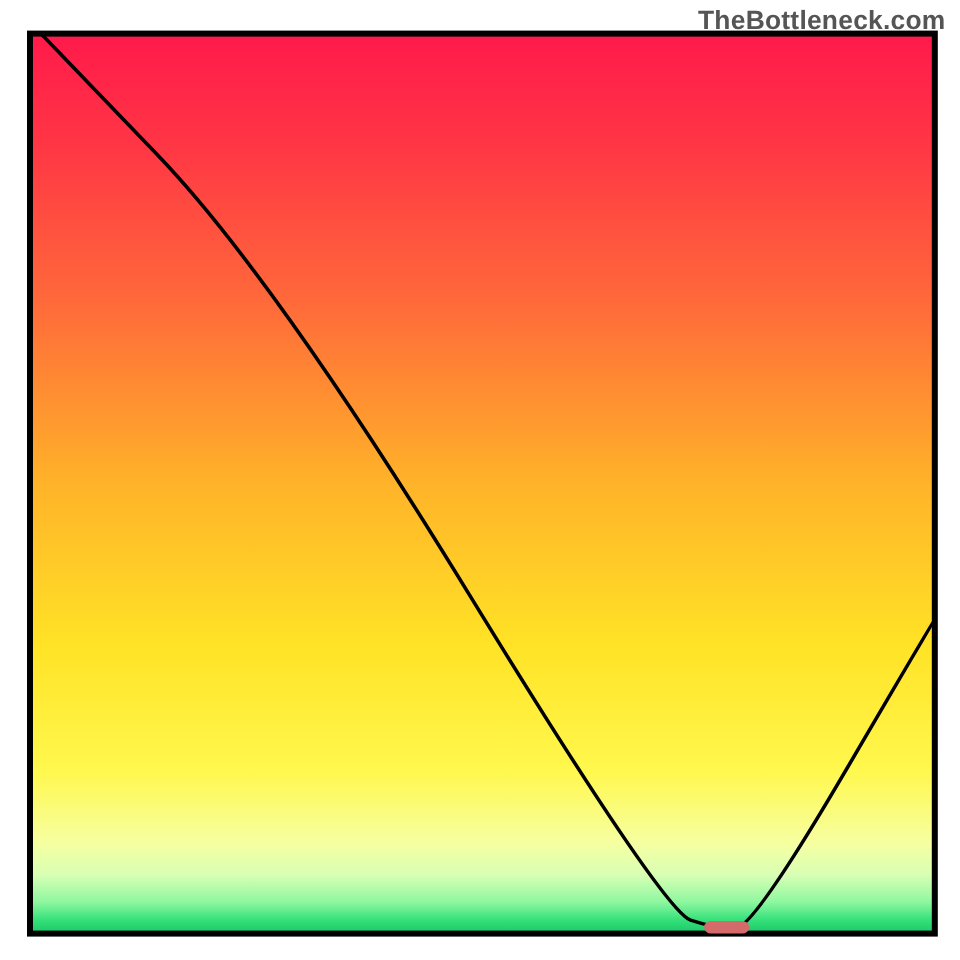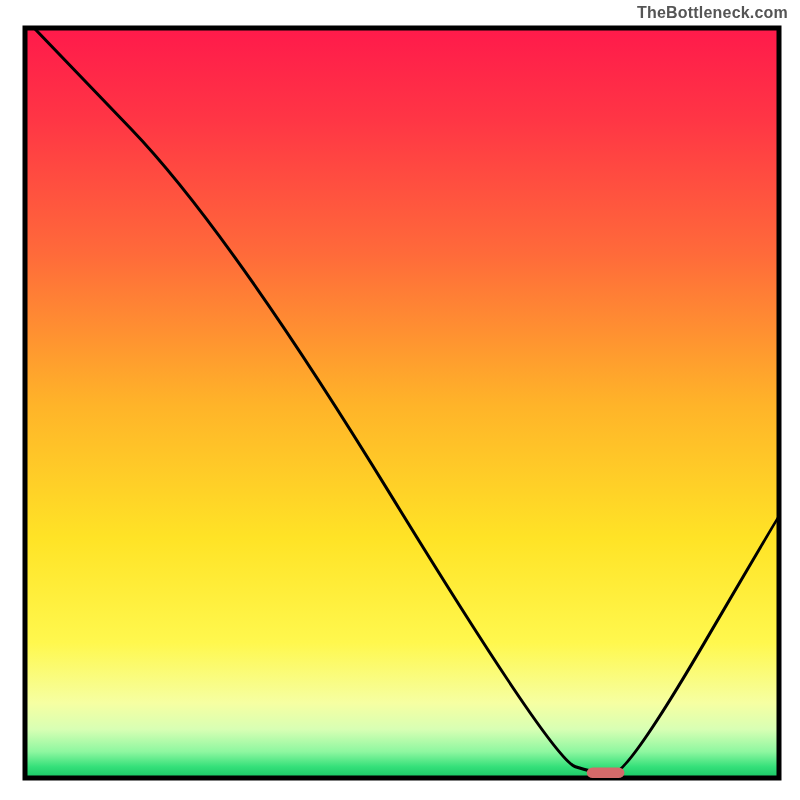--- a/index.html
+++ b/index.html
@@ -13,21 +13,21 @@
   .frame {
     position: relative;
     width: 800px;
     height: 800px;
     box-sizing: border-box;
   }
   .watermark {
     position: absolute;
     top: 4px;
     right: 12px;
-    font-size: 16px;
+    font-size: 22px;
     font-weight: 600;
     color: #555;
     letter-spacing: 0.2px;
     z-index: 10;
   }
   svg {
     display: block;
   }
 </style>
 </head>

